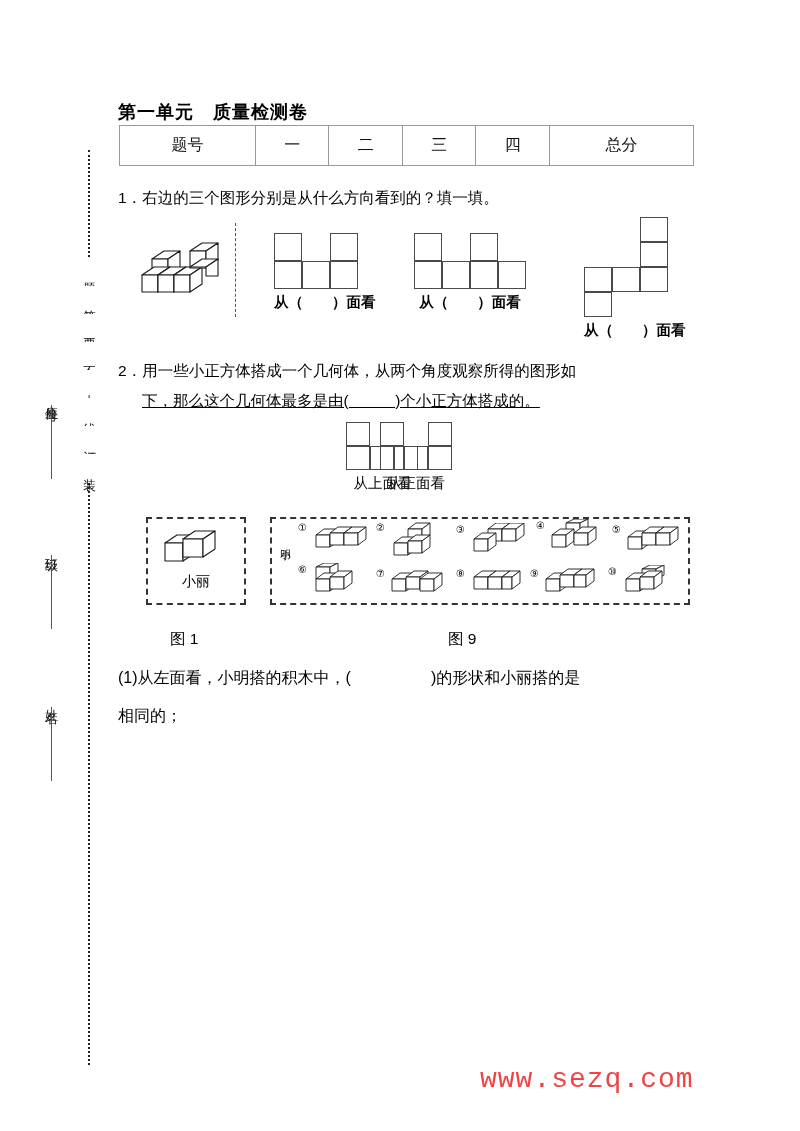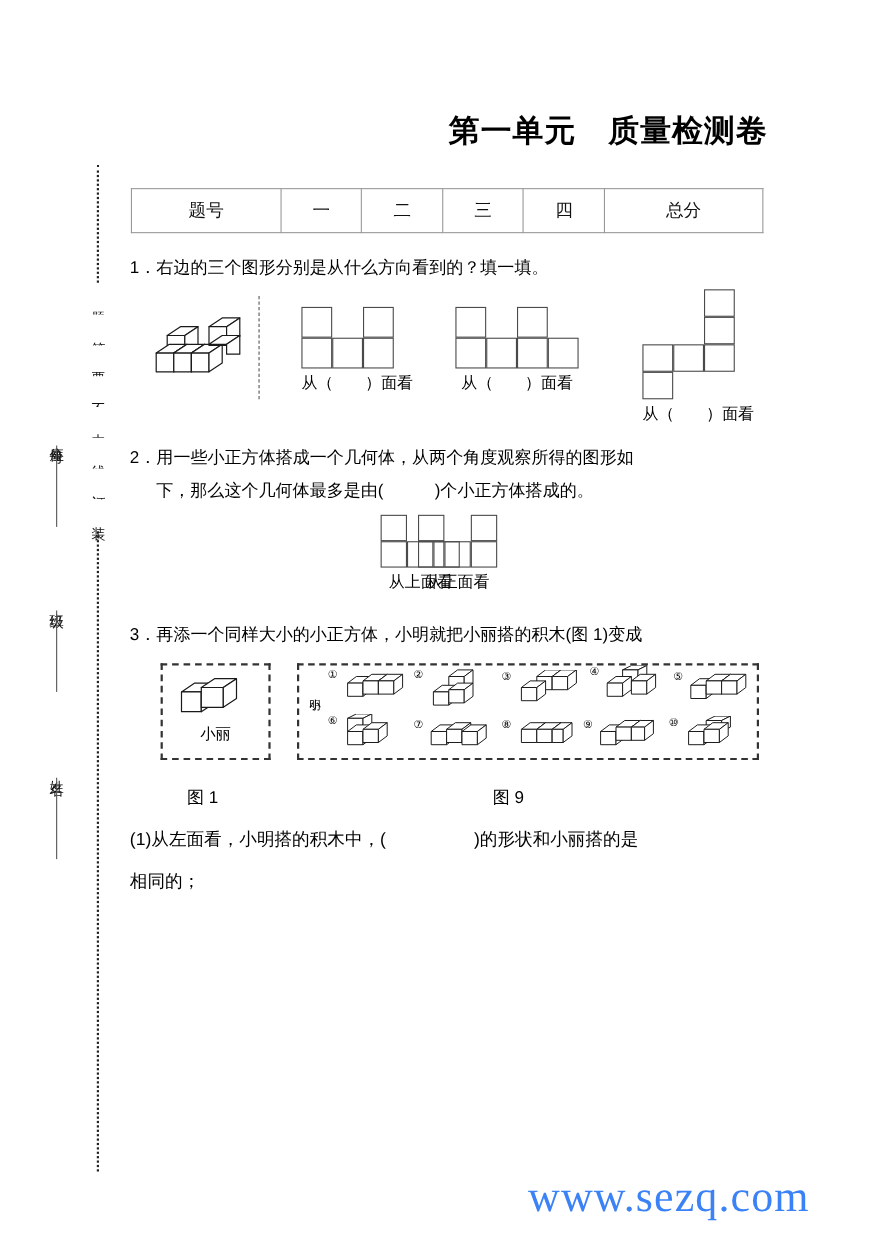--- a/index.html
+++ b/index.html
@@ -40,50 +40,50 @@
     writing-mode:vertical-rl;text-orientation:upright;
     font-size:13px;color:#111;background:#fff;
     padding:14px 0;
     font-family:"Liberation Serif","DejaVu Serif",serif;
   }
 
   
   .content{position:absolute;left:118px;top:0;width:580px;}
 
   .title{
-    text-align:right;font-size:28px;font-weight:bold;letter-spacing:1px;
+    text-align:left;font-size:18px;font-weight:bold;letter-spacing:1px;
     margin-top:100px;
     font-family:"Liberation Sans","DejaVu Sans",sans-serif;
   }
   .subtitle{
     text-align:center;font-size:16px;margin-top:21px;letter-spacing:.5px;
   }
 
   table.score{
-    border-collapse:collapse;width:575px;margin-top:33px;margin-left:1px;
+    border-collapse:collapse;width:575px;margin-top:1px;margin-left:1px;
     table-layout:fixed;
   }
   table.score td{
     border:1px solid #999;text-align:center;font-size:16px;height:37px;
     color:#111;
   }
   table.score td.h{width:132px;}
   table.score td.n{width:70px;}
   table.score td.t{width:140px;text-align:center;}
 
   .sec-head{
     font-size:16px;font-weight:bold;margin-top:18px;letter-spacing:.3px;
   }
 
   .q{font-size:15.5px;margin-top:17px;line-height:30px;}
   .q .body{display:block;}
-  .q .indent{display:block;padding-left:24px;}
-
-  
-  .fig1{position:relative;height:118px;margin-top:8px;}
+  .q .indent{display:block;padding-left:24px;text-decoration:underline;}
+
+  
+  .fig1{position:relative;height:118px;margin-top:8px;font-weight:bold;}
   .vdiv{
     position:absolute;left:117px;top:2px;height:94px;
     border-left:1px dashed #555;
   }
   .solid3d{position:absolute;left:20px;top:8px;}
   .view{position:absolute;text-align:center;}
   .view .cap{font-size:14.5px;margin-top:4px;white-space:nowrap;}
 
   
   .cells{position:relative;}
@@ -113,22 +113,22 @@
   .item .num{position:absolute;font-size:10px;line-height:10px;}
   .fignames{position:relative;height:30px;margin-top:4px;}
   .fignames .f1{position:absolute;left:52px;top:0;font-size:15.5px;}
   .fignames .f2{position:absolute;left:330px;top:0;font-size:15.5px;}
 
   .sub{font-size:16px;line-height:38px;}
   .sub .indent{display:block;}
 
   .watermark{
     position:absolute;left:480px;top:1064px;
-    font-size:40px;color:#3b82f6;letter-spacing:1px;
-    font-family:Liberation Serif, serif;
+    font-size:28px;color:#ef4444;letter-spacing:1px;
+    font-family:Liberation Mono, monospace;
   }
   svg{display:block;}
 </style>
 </head>
 <body>
 
 <div class="page">
 
   <div class="margin-labels">
     <div class="m-label" id="lbl-seat">
@@ -271,21 +271,20 @@
           <div class="cell" style="left:0;top:0;width:24px;height:24px;"></div>
           <div class="cell" style="left:0;top:24px;width:24px;height:24px;"></div>
           <div class="cell" style="left:24px;top:24px;width:24px;height:24px;"></div>
           <div class="cell" style="left:48px;top:24px;width:24px;height:24px;"></div>
         </div>
         <div class="cap">从上面看</div>
       </div>
     </div>
 
     <div class="q">
-      <span class="body"><span>3．</span><span>再添一个同样大小的小正方体，小明就把小丽搭的积木(图 1)变成</span></span>
     </div>
 
     <div class="fig3">
 
       <div class="box-dashed" id="box-xiaoli">
         <svg width="78" height="48" viewBox="0 0 78 48" style="margin:6px auto 0 auto;">
           <g fill="#ffffff" stroke="#1a1a1a" stroke-width="1.1" stroke-linejoin="round">
             <path d="M8 18 L20 10 L38 10 L26 18 Z"></path>
             <path d="M8 18 L26 18 L26 36 L8 36 Z"></path>
             <path d="M26 18 L38 10 L38 28 L26 36 Z"></path>

